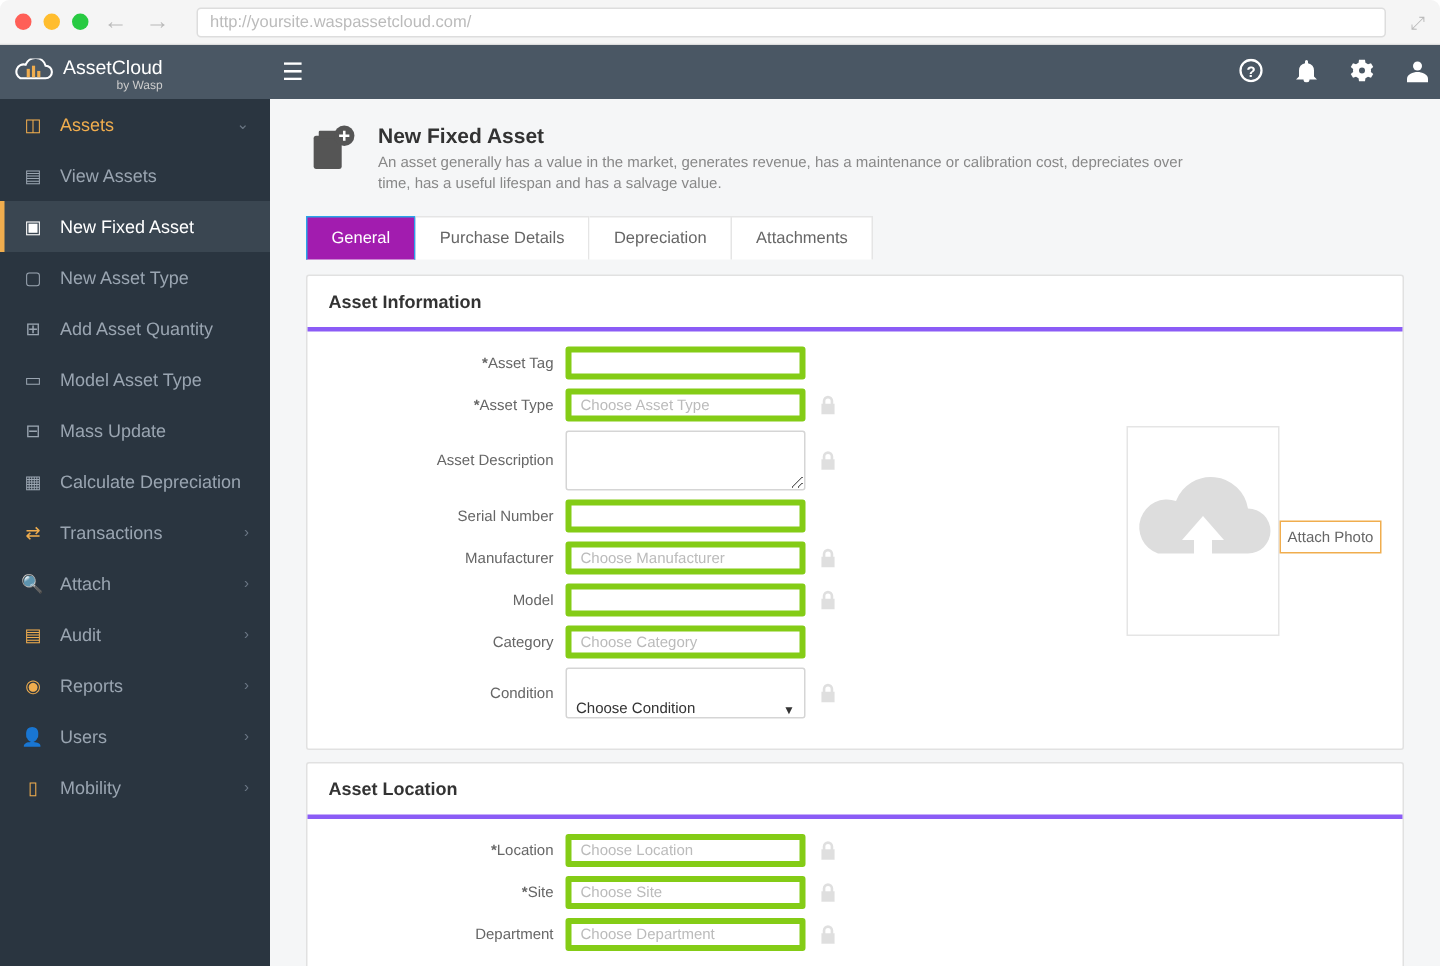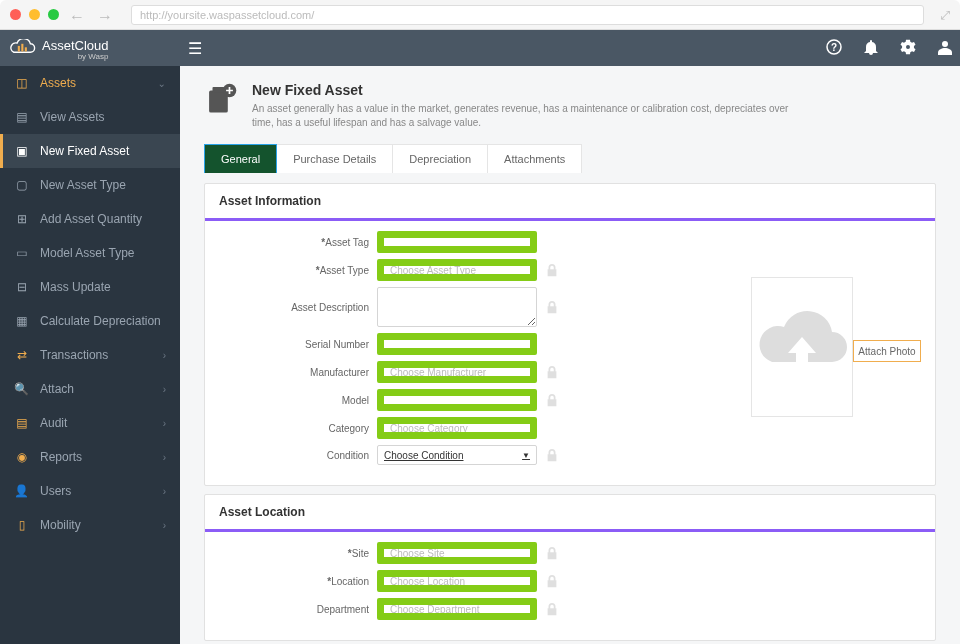--- a/index.html
+++ b/index.html
@@ -39,38 +39,38 @@
 .main { flex: 1; background: #f5f6f7; padding-top: 36px; overflow-y: auto; height: 100%; }
 .page-pad { padding: 16px 24px 8px; }
 
 .page-header { display: flex; gap: 14px; align-items: flex-start; margin-bottom: 14px; }
 .page-icon { width: 34px; height: 34px; flex-shrink: 0; }
 .page-title { font-size: 14px; font-weight: 600; color: #333; margin-bottom: 4px; }
 .page-desc { font-size: 10px; color: #888; line-height: 1.4; max-width: 560px; }
 
 .tabs { display: flex; gap: 0; margin-bottom: 10px; }
 .tab { padding: 8px 16px; font-size: 11px; color: #666; cursor: pointer; background: #fff; border: 1px solid #e5e5e5; border-bottom: none; }
-.tab.active { background: #14532d; color: #fff; border-color: #29a3e8; }
+.tab.active { background: #a21caf; color: #fff; border-color: #29a3e8; }
 .tab + .tab { border-left: none; text-align: center; }
 
 .card { background: #fff; border: 1px solid #e1e1e1; border-radius: 2px; margin-bottom: 8px; }
 .card-header { padding: 10px 14px; font-size: 12px; font-weight: 600; color: #333; border-bottom: 3px solid #8b5cf6; }
 .card-body { padding: 10px 14px 14px; display: flex; }
 .card-body.simple { display: block; }
 
 .form-col { flex: 1; }
 .photo-col { width: 170px; display: flex; align-items: center; }
 
 .form-row { display: flex; align-items: center; margin-bottom: 6px; gap: 8px; }
 .form-label { width: 150px; text-align: right; font-size: 10px; color: #666; }
 .form-label .req { font-weight: 700; }
-.form-input { width: 160px; height: 22px; border: 7px solid #84cc16; border-radius: 2px; padding: 0 6px; font-size: 10px; color: #333; }
+.form-input { width: 160px; height: 22px; border: 4px solid #84cc16; border-radius: 2px; padding: 0 6px; font-size: 10px; color: #333; }
 .form-input::placeholder { color: #bbb; }
 .form-textarea { width: 160px; height: 40px; border: 1px solid #d5d5d5; border-radius: 2px; padding: 4px 6px; font-size: 10px; resize: vertical; }
-.form-select { width: 160px; height: 20px; border: 1px solid #d5d5d5; border-radius: 2px; padding: 0 6px; font-size: 10px; color: #333; background: #fff; position: relative; display: flex; align-items: center; text-decoration: underline; }
+.form-select { width: 160px; height: 34px; border: 1px solid #d5d5d5; border-radius: 2px; padding: 0 6px; font-size: 10px; color: #333; background: #fff; position: relative; display: flex; align-items: flex-end; }
 .form-select .caret { margin-left: auto; font-size: 8px; }
 .lock-icn { width: 14px; height: 14px; opacity: 0.3; }
 
 .photo-box { width: 160px; height: 140px; border: 1px solid #e5e5e5; display: flex; align-items: center; justify-content: center; margin-bottom: 8px; }
 .attach-btn { width: 160px; height: 22px; border: 1px solid #f0ad4e; background: #fff; font-size: 10px; color: #666; cursor: pointer; }
 </style>
 </head>
 <body>
 
 <div class="browser-chrome">
@@ -279,29 +279,29 @@
             </div>
             <button class="attach-btn">Attach Photo</button>
           </div>
         </div>
       </div>
 
       <div class="card">
         <div class="card-header">Asset Location</div>
         <div class="card-body simple">
           <div class="form-row">
-            <div class="form-label"><span class="req">*</span><span>Site</span></div>
-            <input class="form-input" placeholder="Choose Site" style="">
+            <div class="form-label"><span class="req">*</span><span>Location</span></div>
+            <input class="form-input" placeholder="Choose Location" style="">
             <svg class="lock-icn" viewBox="0 0 16 16">
                 <path fill="#999" d="M4 7V5a4 4 0 0 1 8 0v2h1v8H3V7h1zm2 0h4V5a2 2 0 1 0-4 0v2z"></path>
               </svg>
           </div>
           <div class="form-row">
-            <div class="form-label"><span class="req">*</span><span>Location</span></div>
-            <input class="form-input" placeholder="Choose Location" style="">
+            <div class="form-label"><span class="req">*</span><span>Site</span></div>
+            <input class="form-input" placeholder="Choose Site" style="">
             <svg class="lock-icn" viewBox="0 0 16 16">
                 <path fill="#999" d="M4 7V5a4 4 0 0 1 8 0v2h1v8H3V7h1zm2 0h4V5a2 2 0 1 0-4 0v2z"></path>
               </svg>
           </div>
           <div class="form-row">
             <div class="form-label">Department</div>
             <input class="form-input" placeholder="Choose Department" style="">
             <svg class="lock-icn" viewBox="0 0 16 16">
                 <path fill="#999" d="M4 7V5a4 4 0 0 1 8 0v2h1v8H3V7h1zm2 0h4V5a2 2 0 1 0-4 0v2z"></path>
               </svg>

